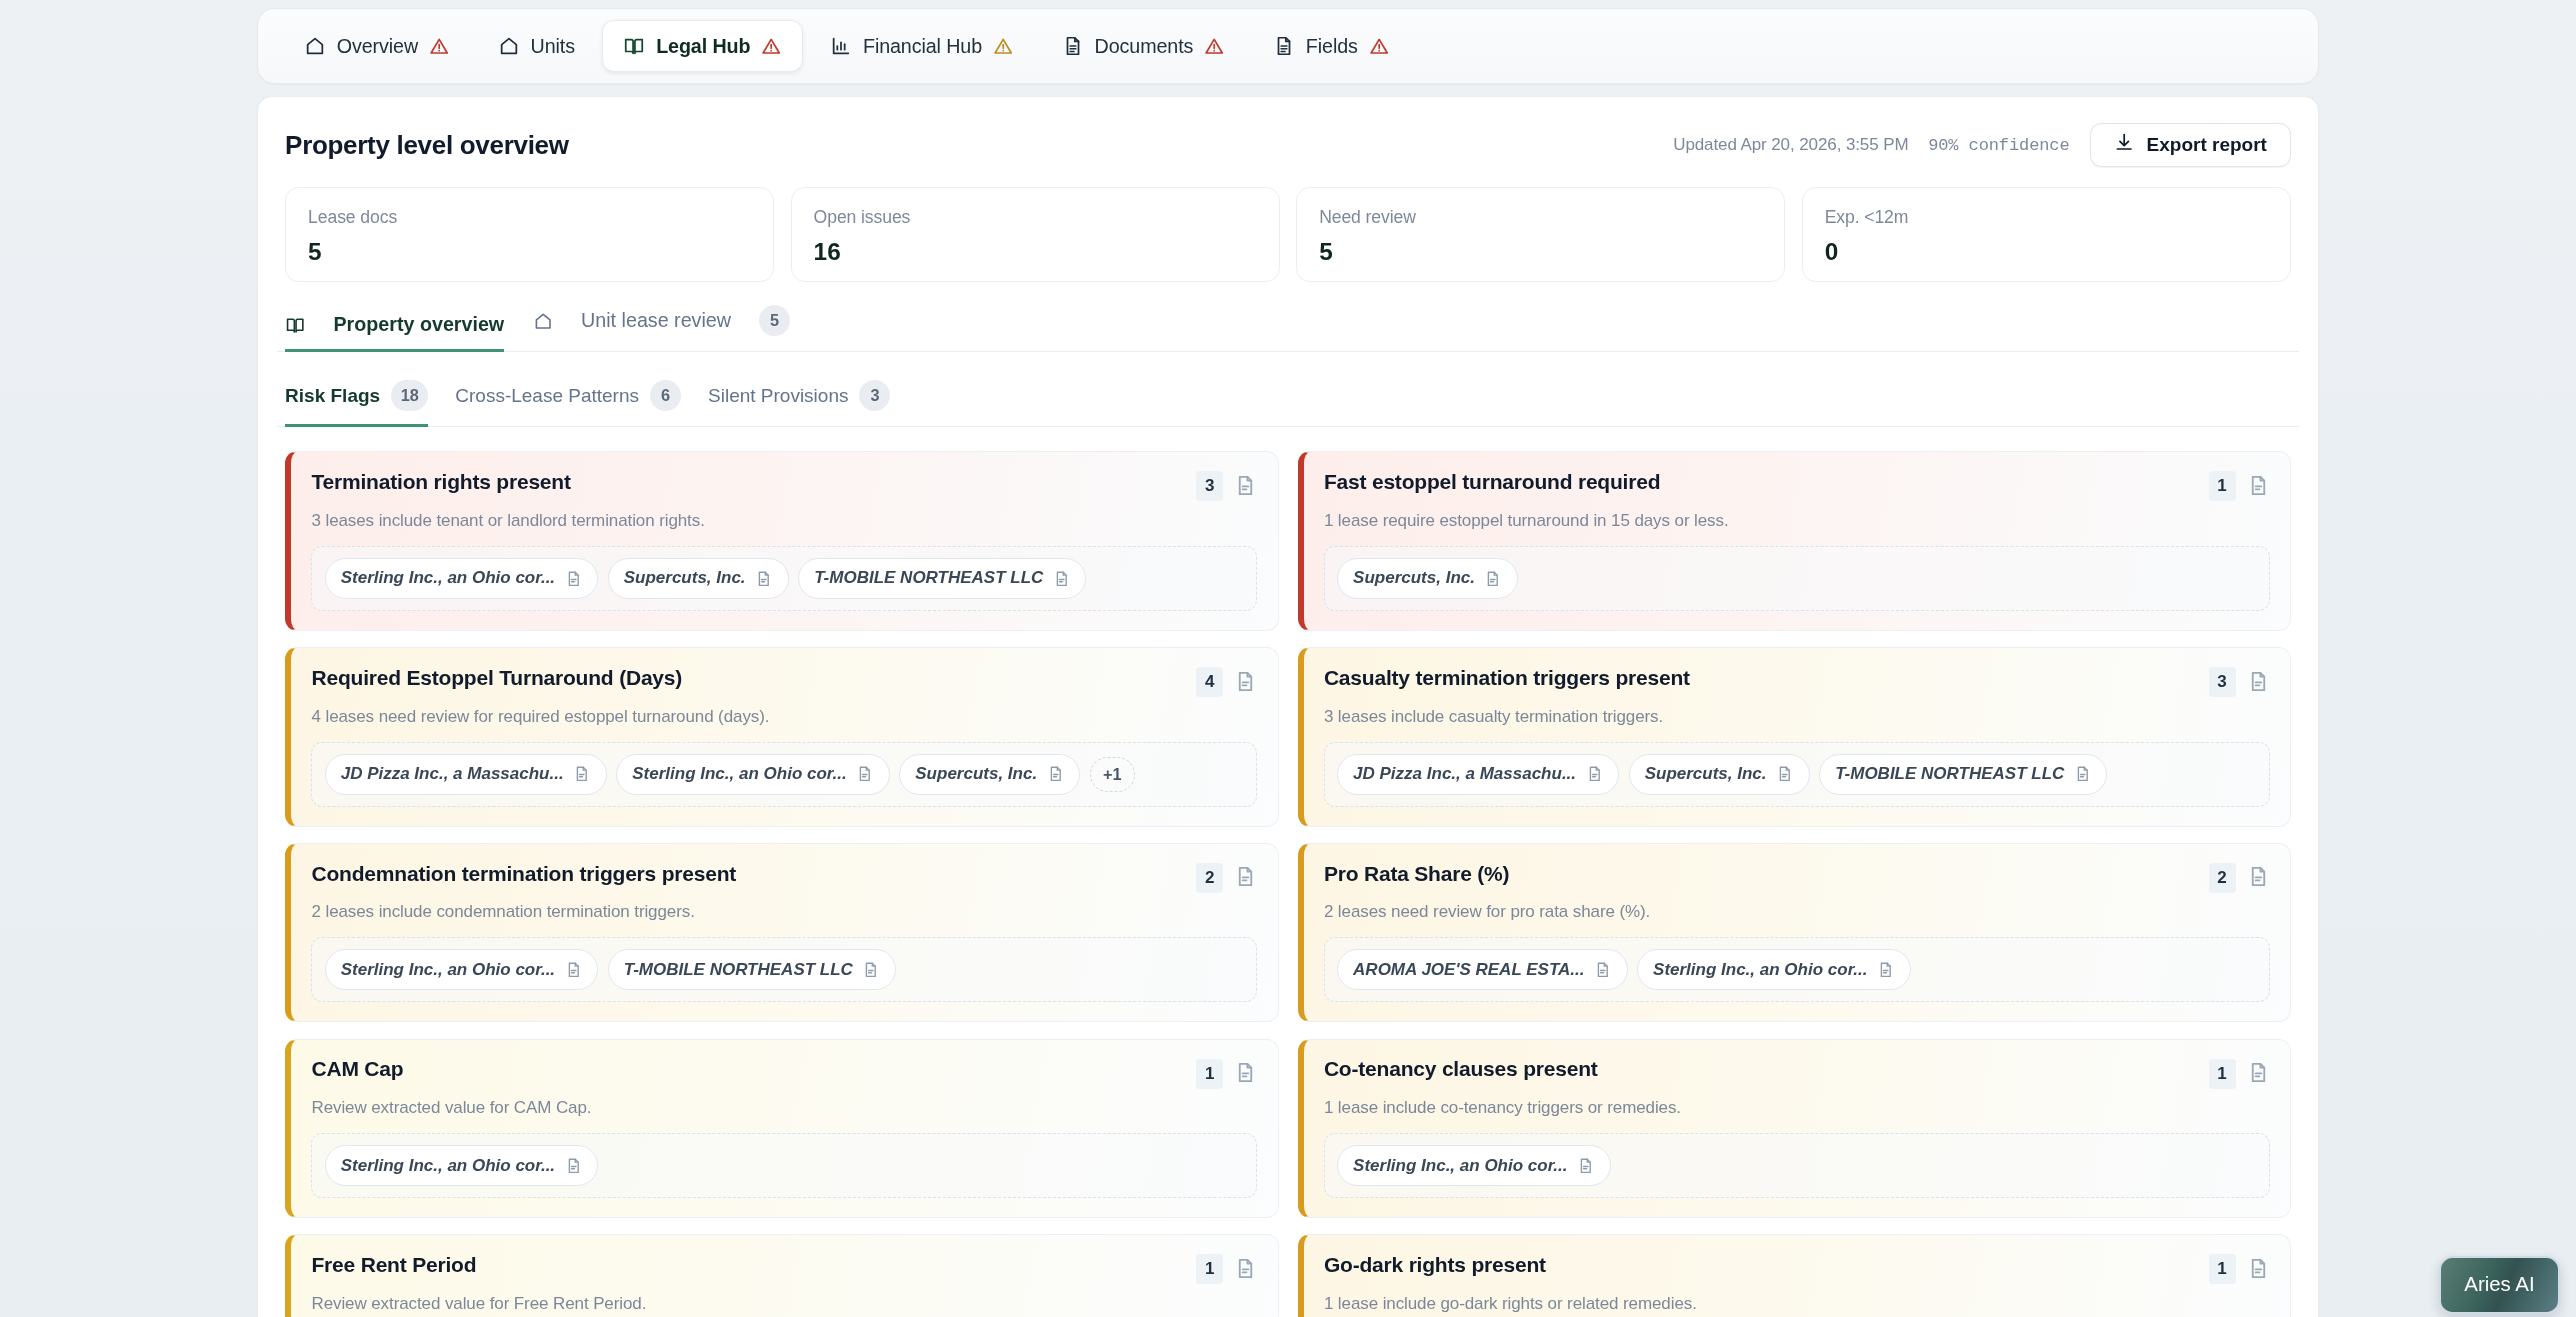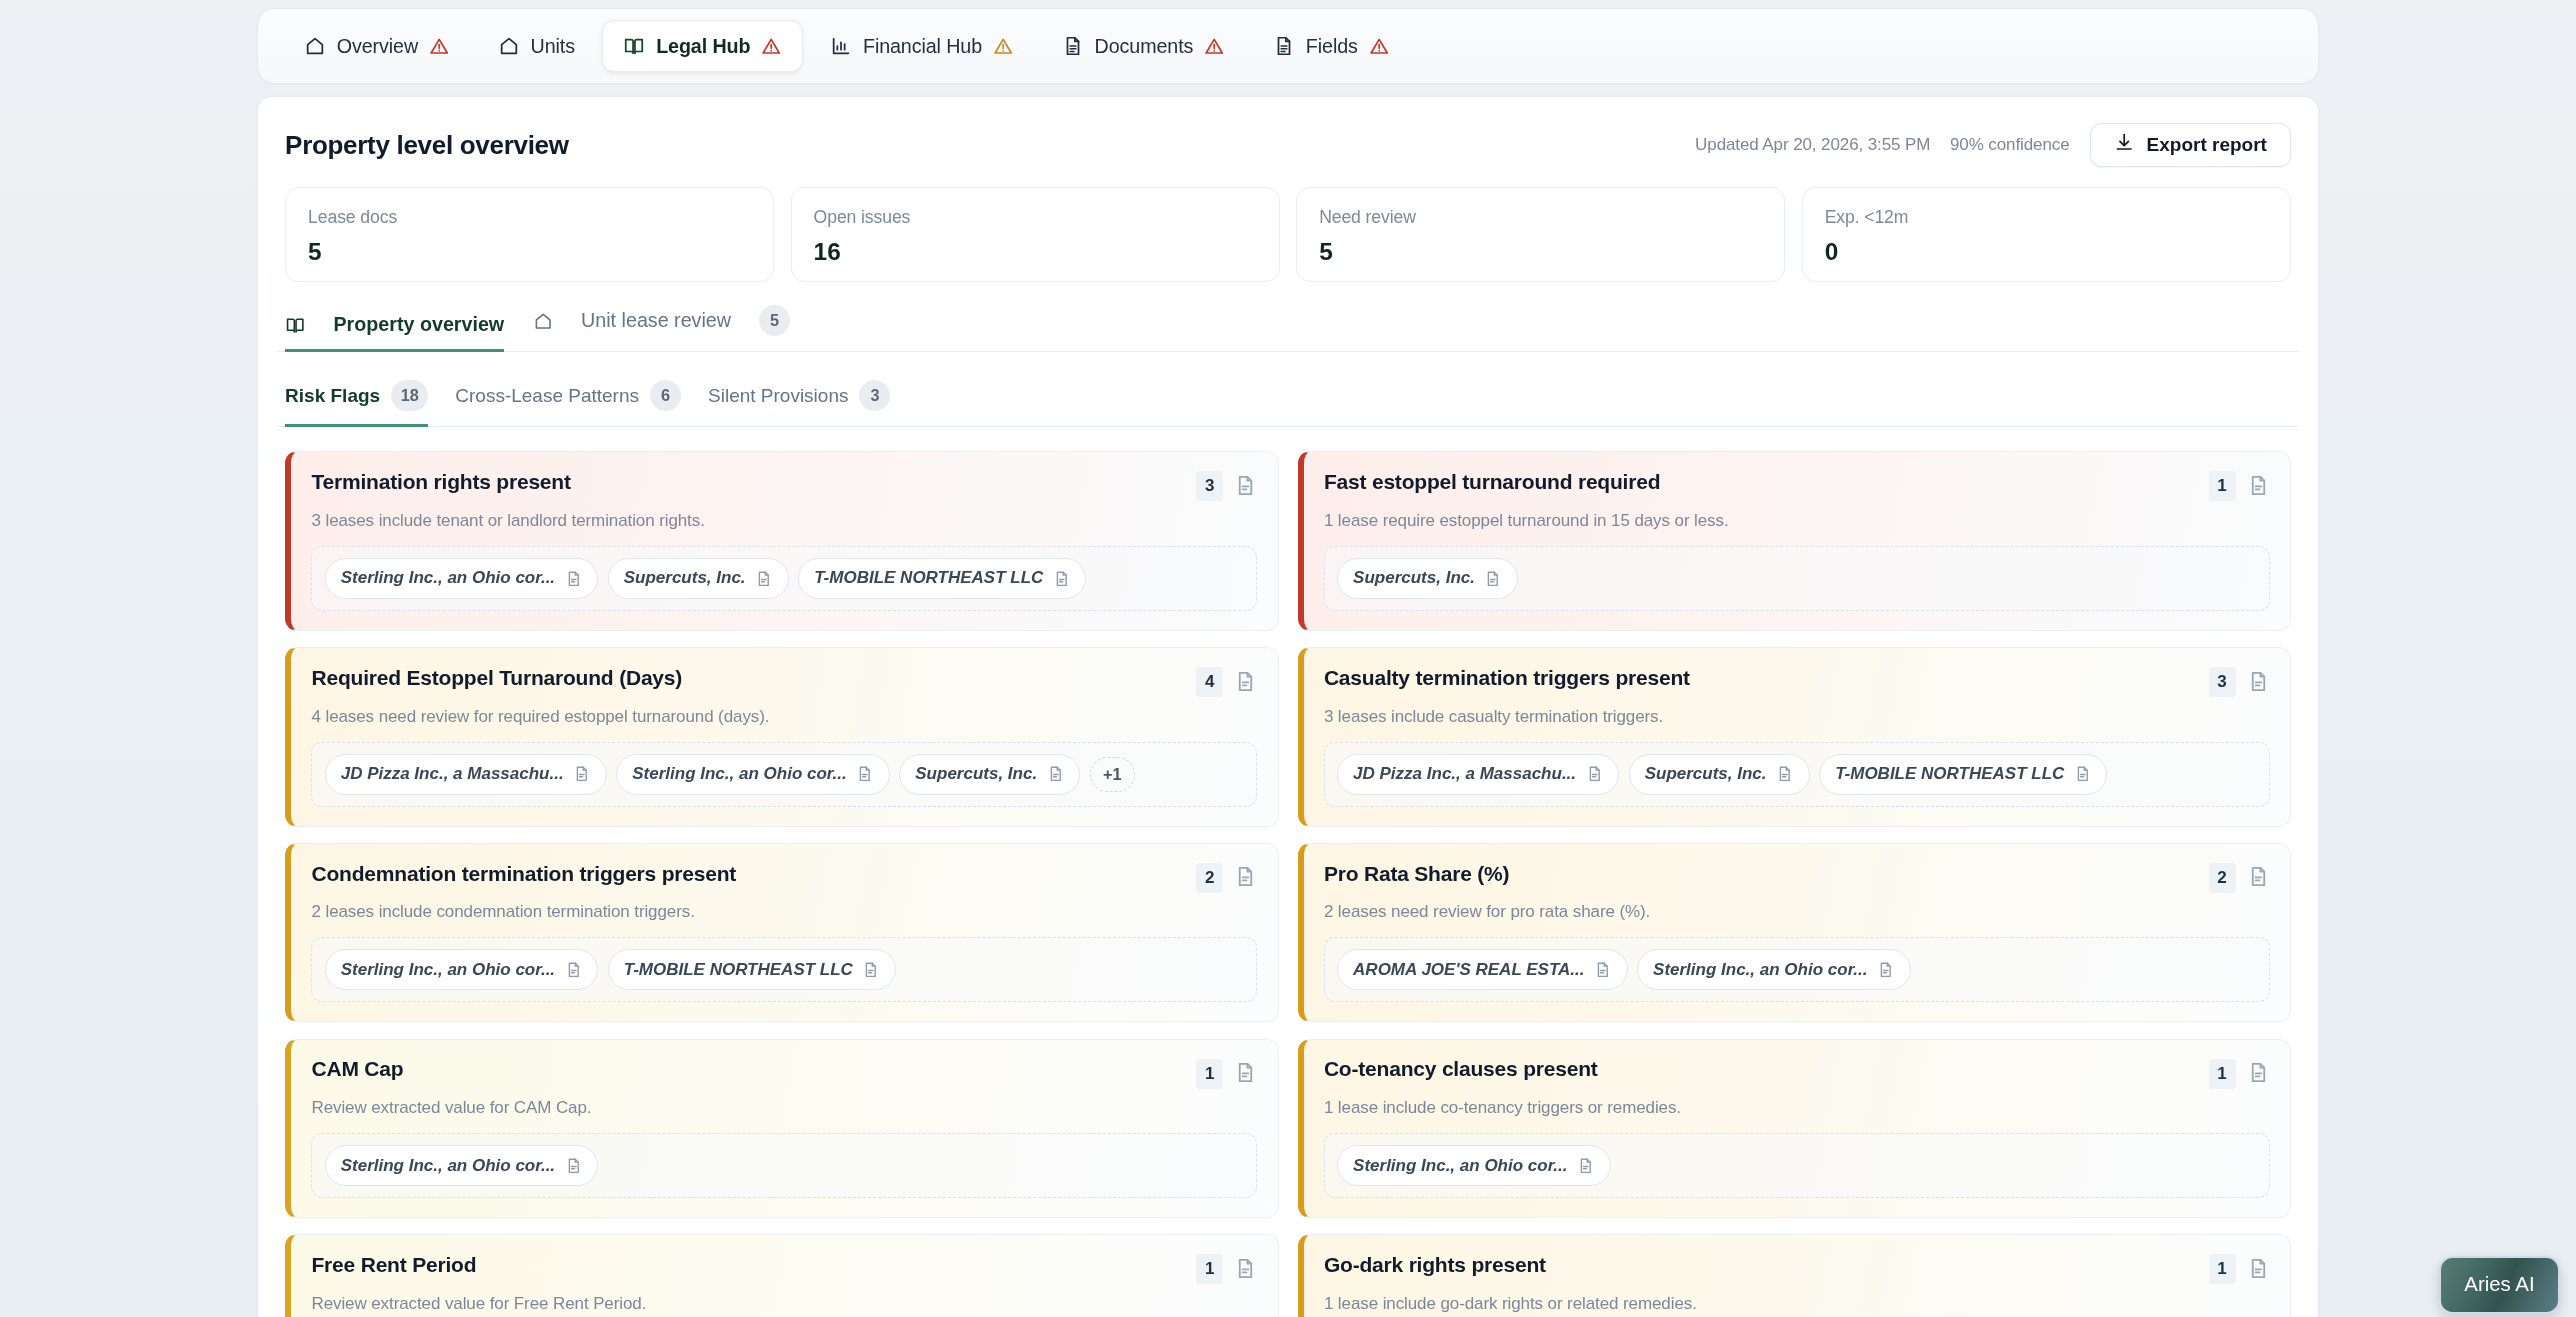--- a/index.html
+++ b/index.html
@@ -85,21 +85,21 @@
     color: #111b2b;
     letter-spacing: -0.3px;
   }
   .head-right { display: flex; align-items: center; gap: 20.4px; }
   .meta {
     font-size: 17px;
     color: #7c8899;
     letter-spacing: -0.1px;
     white-space: nowrap;
   }
-  .meta .conf { margin-left: 15px; }
+  .meta .conf { margin-left: 15px; font-family: Liberation Mono, monospace; }
   .export-btn {
     display: flex;
     align-items: center;
     gap: 12.2px;
     height: 44px;
     padding: 9px 23px;
     background: #ffffff;
     border: 0.7px solid #dfe5eb;
     border-radius: 11.5px;
     font-size: 19px;

